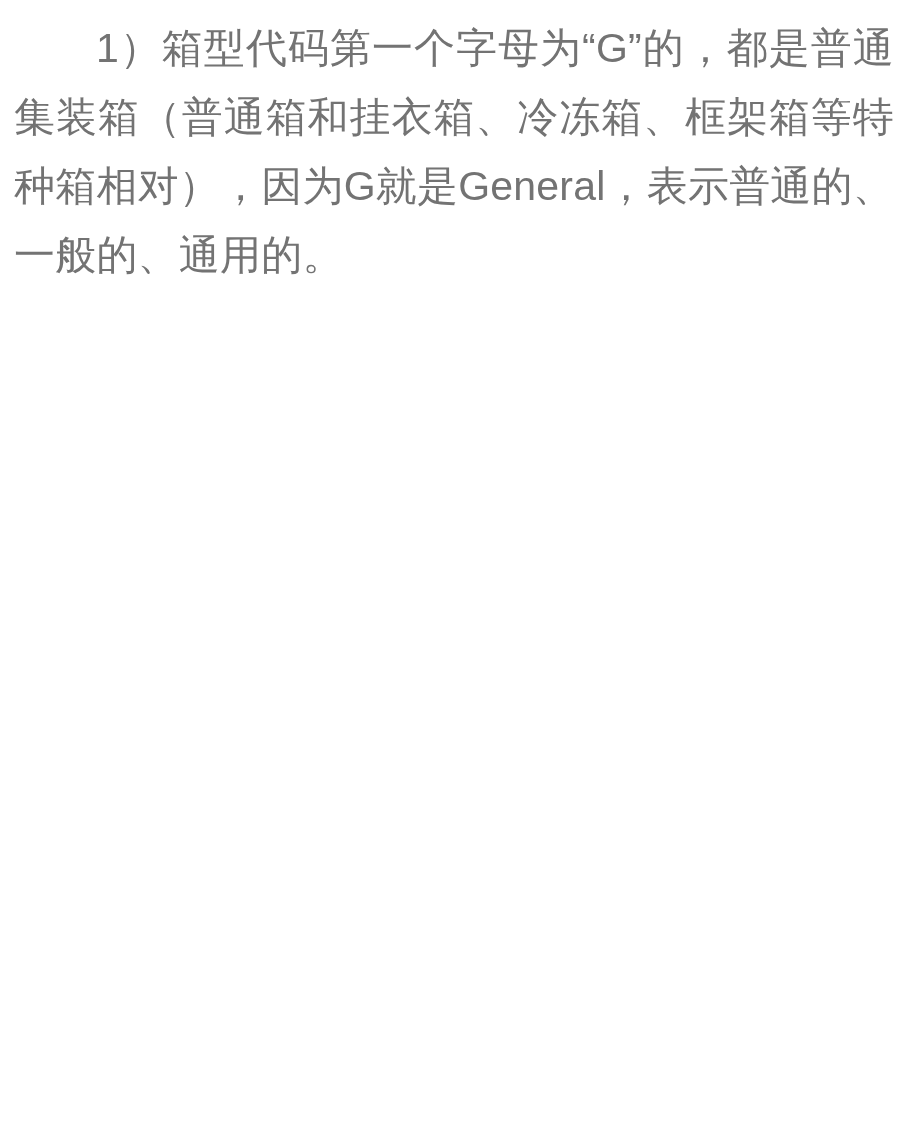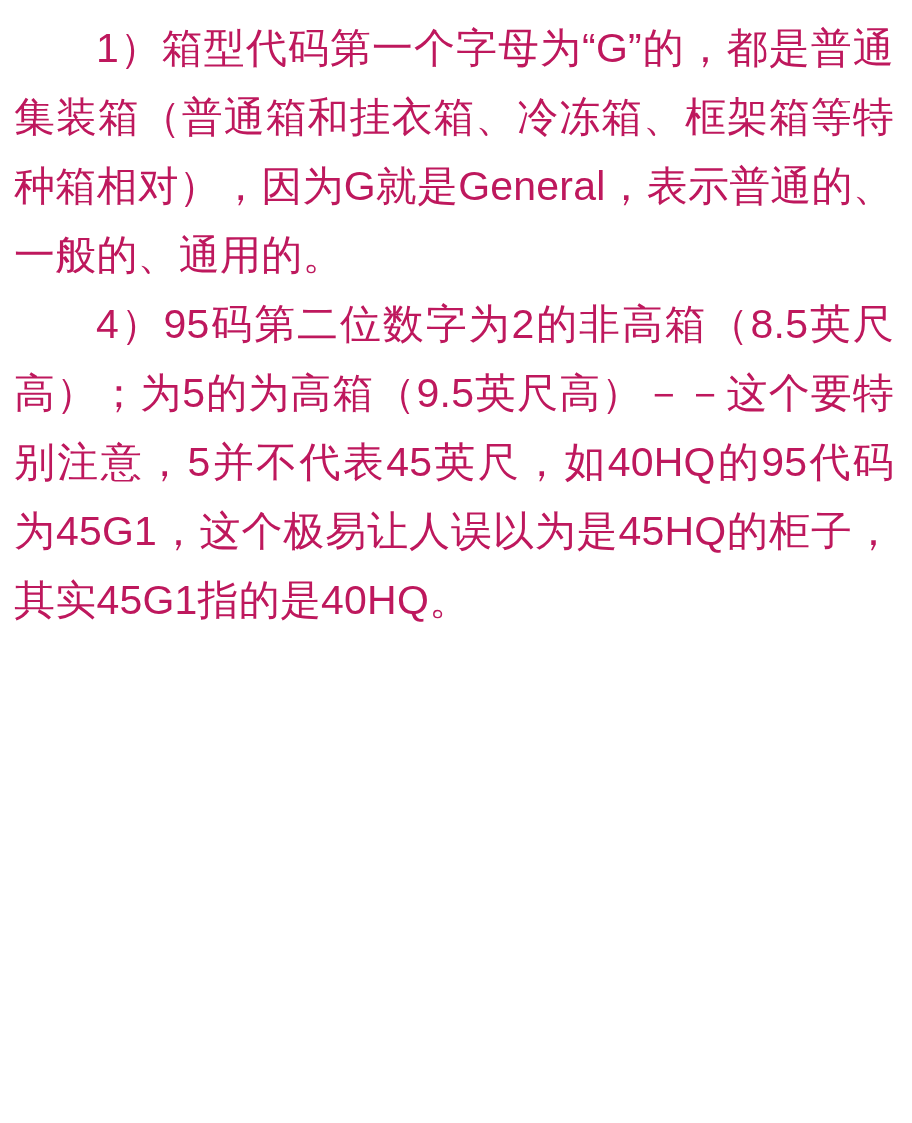--- a/index.html
+++ b/index.html
@@ -21,26 +21,25 @@
     background: #ffffff;
   }
   .para {
     font-size: 41px;
     line-height: 69px;
     letter-spacing: 0.2px;
     text-align: justify;
     text-justify: inter-ideograph;
     margin: 0 0 0 0;
     text-indent: 82px;
-    color: #be185d;
+    color: #737373;
     word-break: break-all;
   }
   .para + .para {
     margin-top: 0px;
   }
 </style>
 </head>
 <body>
 
 <div class="page">
   <p class="para">1）箱型代码第一个字母为“G”的，都是普通集装箱（普通箱和挂衣箱、冷冻箱、框架箱等特种箱相对），因为G就是General，表示普通的、一般的、通用的。</p>
-  <p class="para">4）95码第二位数字为2的非高箱（8.5英尺高）；为5的为高箱（9.5英尺高）－－这个要特别注意，5并不代表45英尺，如40HQ的95代码为45G1，这个极易让人误以为是45HQ的柜子，其实45G1指的是40HQ。</p>
 </div>
 
 </body></html>

